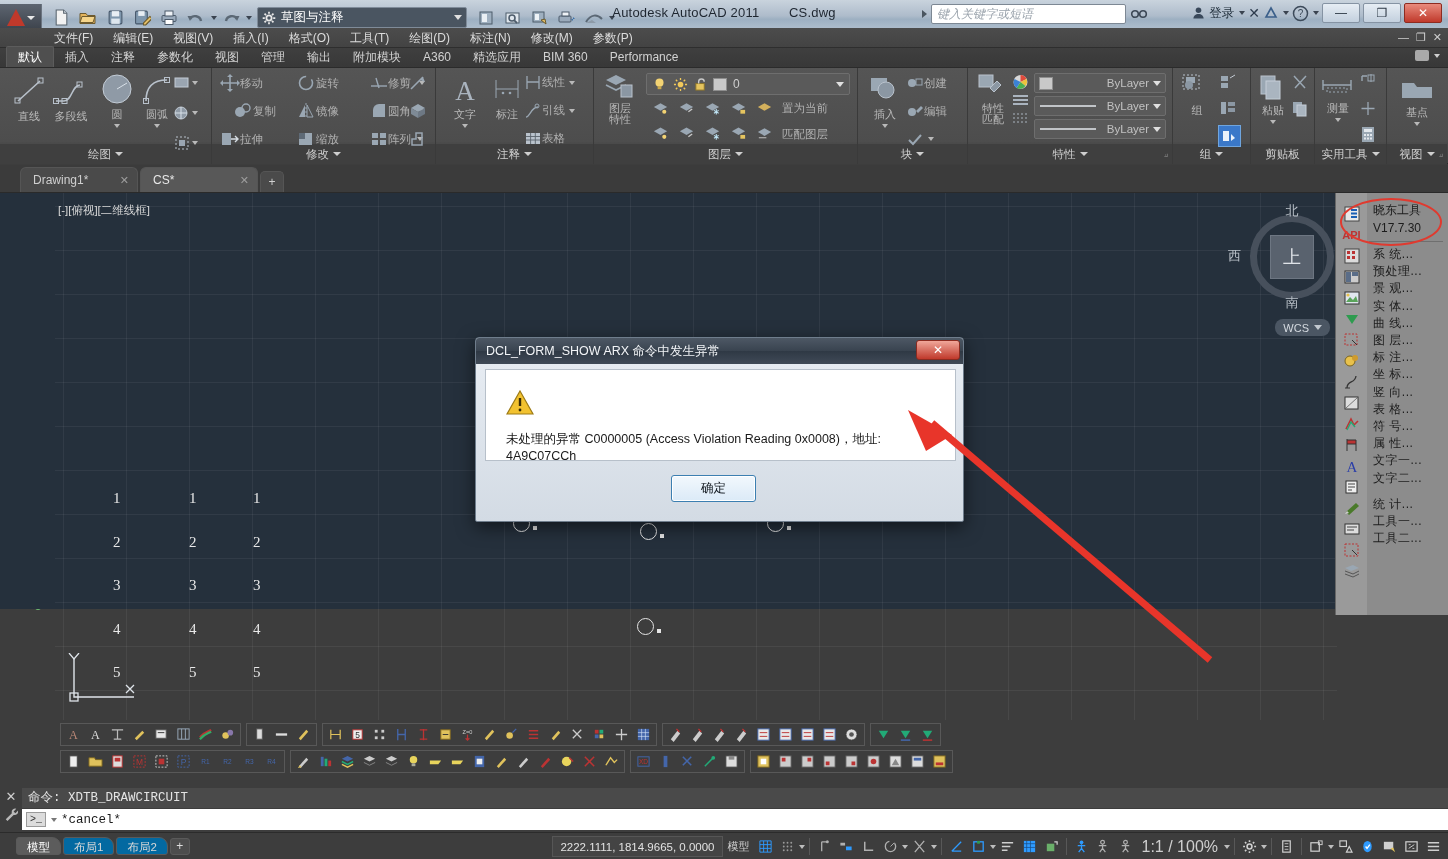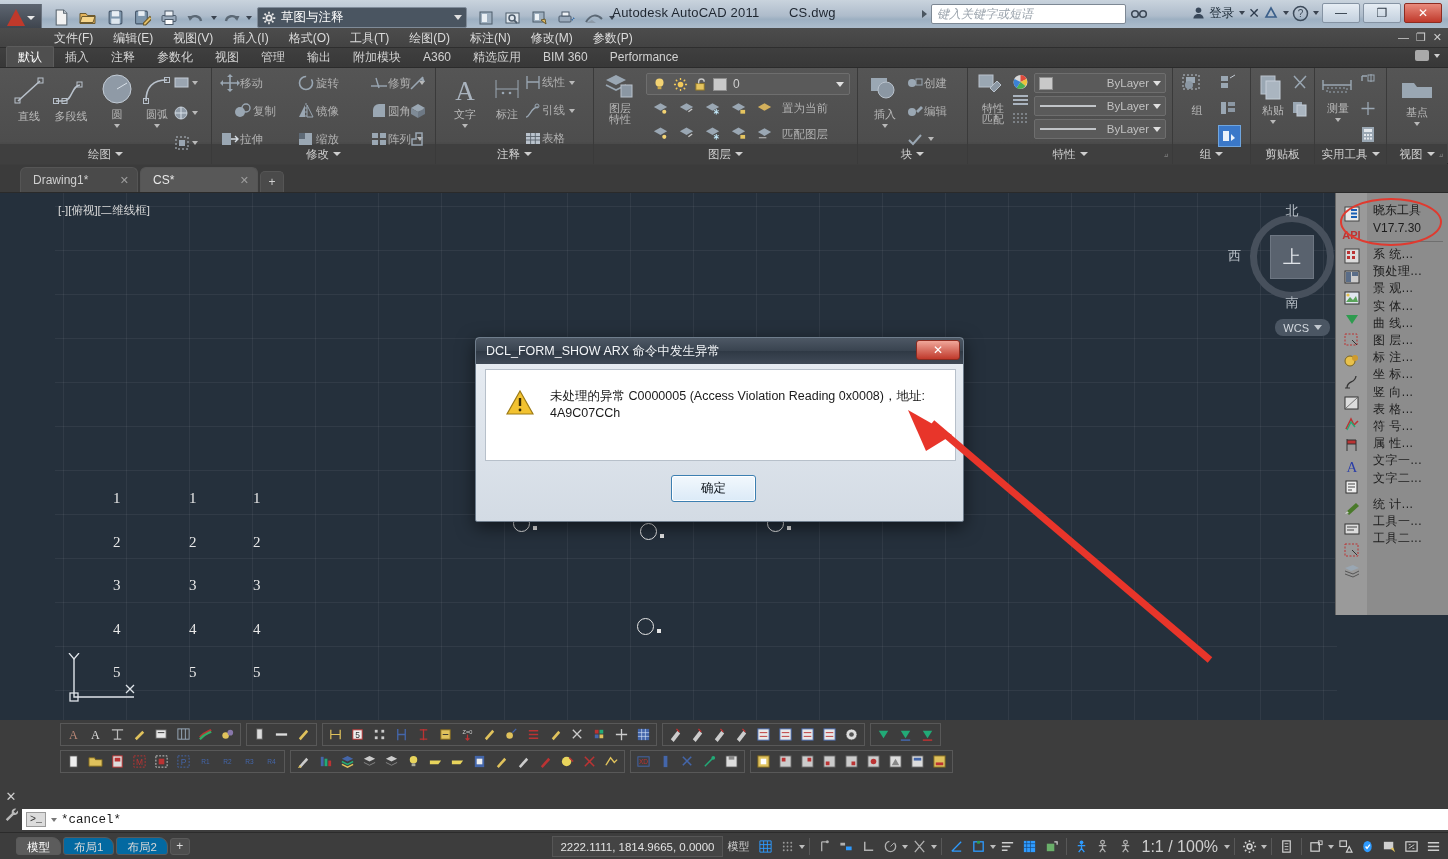--- a/index.html
+++ b/index.html
@@ -117,21 +117,21 @@
     height:25px; min-width:118px; background:#4a4a4a;
     border-radius:6px 6px 0 0; display:flex;align-items:center;justify-content:space-between;
     padding:0 8px 0 12px; margin-right:2px; font-size:12px;color:#cfcfcf; border:1px solid #555;border-bottom:none;
   }
   .ftab.active{ background:#585858; color:#e8e8e8;}
   .ftab .x{font-size:11px;color:#9d9d9d;}
   .ftab-plus{ width:24px;height:21px;background:#4a4a4a;border-radius:5px 5px 0 0;display:flex;align-items:center;justify-content:center;color:#cfcfcf;border:1px solid #555;border-bottom:none;}
 
   
   .canvas{
-    position:absolute;left:0;top:193px;width:1448px;height:527px;
+    position:absolute;left:0;top:193px;width:1448px;height:416px;
     background:#25303c;
   }
   .cgrid{position:absolute;left:55px;top:0;width:1282px;height:527px;
     background-image:linear-gradient(to right,rgba(255,255,255,.055) 1px,transparent 1px),
                      linear-gradient(to bottom,rgba(255,255,255,.055) 1px,transparent 1px);
     background-size:63px 44px; background-position:8px 13px;}
   .vp-label{position:absolute;left:58px;top:10px;font-size:11.5px;color:#d7d7d7;}
   .numcol{position:absolute;font-size:15px;color:#e8e8e8;font-family:"Liberation Serif",serif;}
   .numcol div{height:43.6px;}
   .circ{position:absolute;width:17px;height:17px;border:1.6px solid #e6e6e6;border-radius:50%;}
@@ -194,21 +194,21 @@
     position:absolute;left:475px;top:337px;width:489px;height:185px;
     background:linear-gradient(to bottom,#e9eef4,#d3dbe4);
     border:1px solid #6f7d8c; border-radius:4px 4px 2px 2px;
     box-shadow:0 5px 18px rgba(0,0,0,.55);
   }
   .dlg-tb{height:26px;background:linear-gradient(to bottom,#4d5865 0%,#39434f 50%,#2f3945 51%,#404a57 100%);
     border-radius:3px 3px 0 0;display:flex;align-items:center;padding-left:10px;color:#f2f4f7;font-size:12.5px;}
   .dlg-close{position:absolute;right:3px;top:2px;width:44px;height:20px;border:1px solid #8b2b20;border-radius:3px;
     background:linear-gradient(to bottom,#f0a79a,#c0392b);color:#fff;font-size:12px;display:flex;align-items:center;justify-content:center;}
   .dlg-body{position:absolute;left:9px;top:31px;width:471px;height:92px;background:#fff;border:1px solid #b7c0ca;
-    display:flex;align-items:flex-start;padding:18px 14px 0 20px;gap:16px;}
+    display:flex;align-items:flex-start;padding:18px 14px 0 20px;gap:16px;flex-direction:column;}
   .warn{width:28px;height:25px;position:relative;flex:none;margin-top:2px;}
   .dlg-msg{font-size:12.5px;color:#1a1a1a;line-height:17px;}
   .dlg-foot{position:absolute;left:9px;top:125px;width:471px;height:50px;display:flex;align-items:center;justify-content:center;padding-right:14px;}
   .dlg-ok{width:85px;height:27px;border:1px solid #3c7fb1;border-radius:3px;
     background:linear-gradient(to bottom,#f2f8fd,#dbeaf7);color:#11181f;font-size:12.5px;
     display:flex;align-items:center;justify-content:center;box-shadow:0 0 0 1px #fff inset;}
 
   
   .annot{position:absolute;left:890px;top:405px;width:330px;height:265px;pointer-events:none;}
 </style>
@@ -1797,20 +1797,21 @@
     </div>
   </div>
 
   <div class="cmdarea">
     <div class="cmd-gutter">
       <span style="color:#cfcfcf;font-size:13px;">✕</span>
       <svg width="14" height="14" viewBox="0 0 16 16">
           <path d="M2 14l7-7a4 4 0 0 1 5-5l-3 3 2 2 3-3a4 4 0 0 1-5 5l-7 7z" fill="#b9b9b9"></path>
         </svg>
     </div>
+    <div class="cmd-hist">命令: XDTB_DRAWCIRCUIT</div>
     <div class="cmd-input">
       <span class="cmd-prompt">&gt;_</span>
       <span class="mini-caret" style="border-top-color:#777;"></span>
       <span>*cancel*</span>
     </div>
   </div>
 
   <div class="statusbar">
     <div class="sb-tabs">
       <div class="sb-tab active">模型</div>

